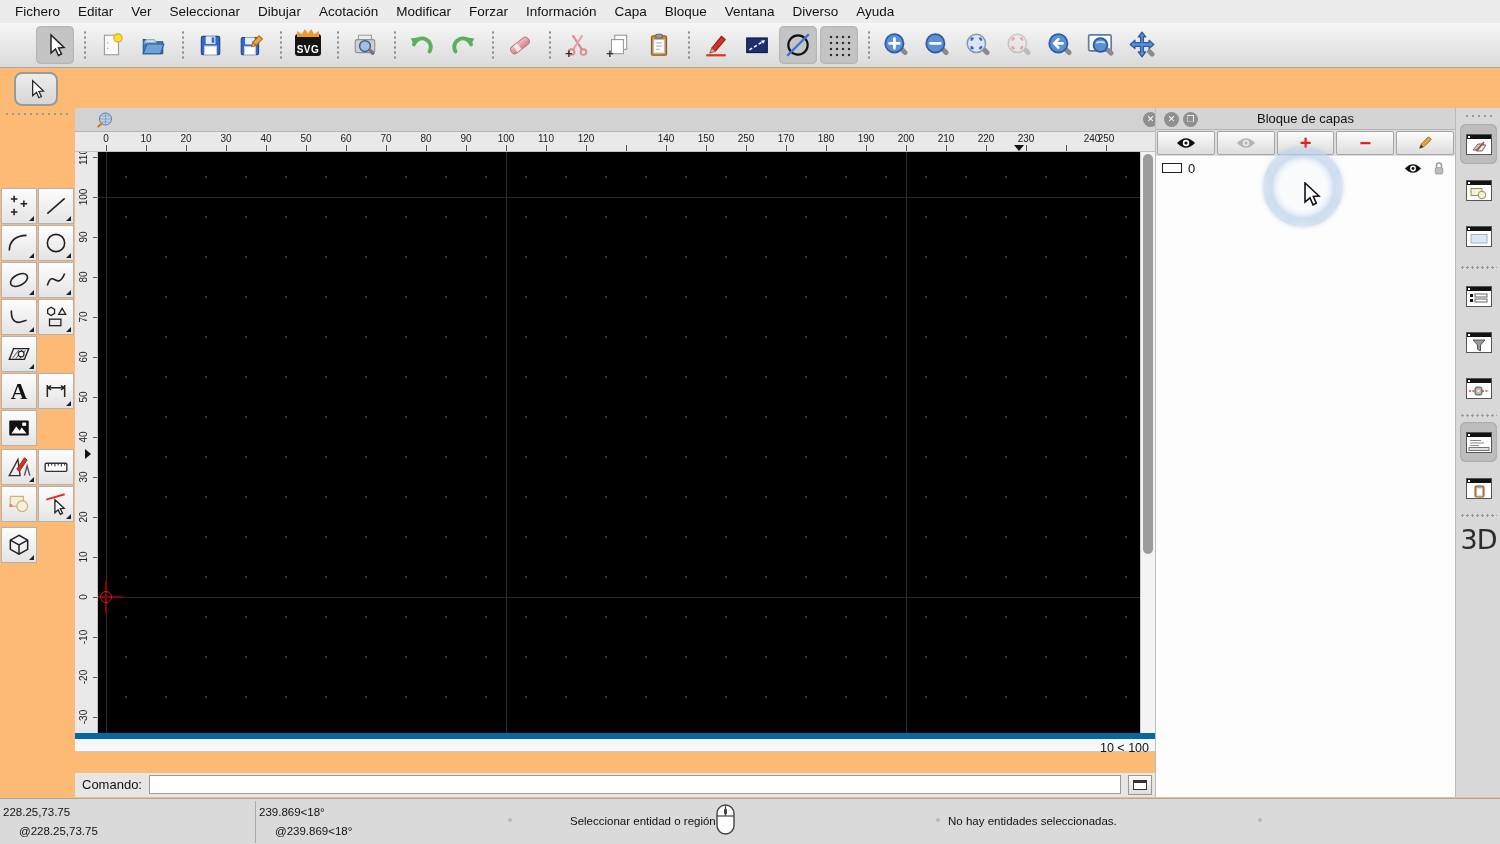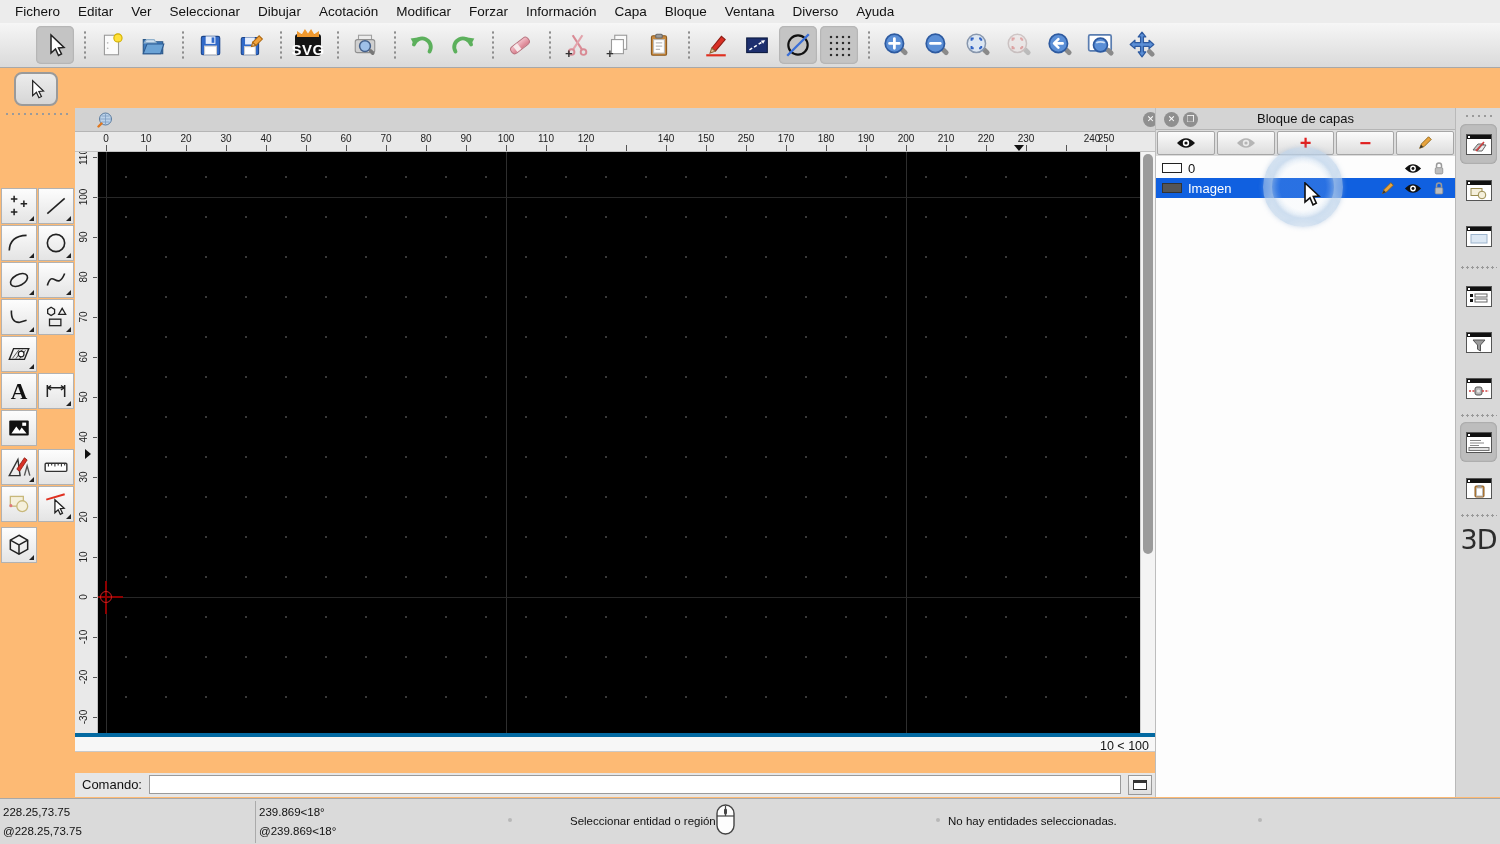--- a/index.html
+++ b/index.html
@@ -19,21 +19,21 @@
   .tb{width:38px;height:38px;border-radius:5px;display:flex;align-items:center;justify-content:center;
       margin-right:3px;flex:0 0 auto;}
   .tb.pressed{background:#c4c4c4;box-shadow:inset 0 0 2px rgba(0,0,0,.25);}
   .tb.disabled{opacity:.45;}
   .vsep{width:2px;height:30px;margin:0 7px;flex:0 0 auto;
         background-image:radial-gradient(circle,#8d8d8d 1px,transparent 1.3px);background-size:2px 5px;}
   .svgbadge{position:relative;width:26px;height:22px;background:#151515;border-radius:3px;
             display:flex;align-items:flex-end;justify-content:center;}
   .svgbadge .crown{position:absolute;top:-5px;left:2px;width:22px;height:8px;background:#f0992e;
             clip-path:polygon(0 100%,0 25%,22% 65%,36% 0,50% 55%,64% 0,78% 65%,100% 25%,100% 100%);}
-  .svgtxt{color:#fff;font-size:15px;font-weight:bold;line-height:13px;letter-spacing:.5px;}
+  .svgtxt{color:#fff;font-size:10px;font-weight:bold;line-height:13px;letter-spacing:.5px;}
   .gridicon{width:24px;height:24px;background-image:radial-gradient(circle,#2e2e2e 1.4px,transparent 1.6px);
             background-size:6px 6px;background-position:1px 1px;}
   .eraserbody{width:22px;height:9px;border-radius:4px;background:linear-gradient(#f2bcc6,#d9808e);
               border:1px solid #b8707c;transform:rotate(-38deg);position:relative;}
   .eraserbody:after{content:"";position:absolute;left:4px;top:0;width:5px;height:7px;background:#f6e9ea;}
 
   
   .sidebar{position:absolute;left:0;top:68px;width:75px;height:729px;}
   .arrowbtn{position:absolute;left:14px;top:4px;width:44px;height:34px;border:2px solid #9a9a9a;
             border-radius:8px;background:linear-gradient(#ececec,#d6d6d6);
@@ -72,21 +72,21 @@
   .gline-v{position:absolute;top:0;width:1px;height:100%;background:#2e2e2e;}
   .gline-h{position:absolute;left:0;height:1px;width:100%;background:#272727;}
   .origin-v{position:absolute;left:7px;top:429px;width:2px;height:33px;background:#8e0000;}
   .origin-h{position:absolute;left:-8px;top:444px;width:33px;height:2px;background:#8e0000;}
   .origin-c{position:absolute;left:2px;top:439px;width:12px;height:12px;border:1.5px solid #cf1f1f;
             border-radius:50%;}
   .vscroll{position:absolute;left:1140px;top:152px;width:15px;height:581px;background:#f4f4f4;
            border-left:1px solid #cfcfcf;}
   .vscroll .thumb{position:absolute;left:2px;top:2px;width:10px;height:400px;background:#9b9b9b;border-radius:5px;}
   .hscroll{position:absolute;left:75px;top:733px;width:1080px;height:19px;background:#f7f7f7;
-           border-top:4px solid #0369a1;border-bottom:1px solid #c9c9c9;}
+           border-top:6px solid #0369a1;border-bottom:1px solid #c9c9c9;}
   .gridinfo{position:absolute;right:6px;top:0;line-height:18px;font-size:12.5px;color:#111;}
   .cmdhist{position:absolute;left:75px;top:752px;width:1080px;height:21px;background:#fff;
            border-bottom:1px solid #bbb;font-size:13px;overflow:hidden;}
   .histline{padding-left:8px;line-height:20px;color:var(--cmdblue,#2222cc);}
   .histline .lab{font-style:italic;}
   .histthumb{position:absolute;right:2px;top:2px;width:9px;height:16px;background:#a8a8a8;border-radius:4px;}
   .cmdrow{position:absolute;left:75px;top:773px;width:1080px;height:24px;background:#e6e6e6;}
   .cmdrow .lab{position:absolute;left:7px;top:4px;font-size:13px;color:#111;}
   .cmdinput{position:absolute;left:74px;top:2px;width:972px;height:19px;border:1px solid #9a9a9a;
             background:#fff;font-size:13px;padding:0 4px;outline:none;}
@@ -132,21 +132,21 @@
   .wicon{position:relative;width:26px;height:21px;background:#fff;border:1px solid #555;}
   .wicon .tb2{position:absolute;left:0;top:0;width:100%;height:4px;background:#111;}
   .wicon .tb2:after{content:"";position:absolute;left:1.5px;top:1px;width:2px;height:2px;background:#fff;}
   .threed{position:absolute;left:4px;width:37px;text-align:center;font-size:27px;font-weight:400;
           color:#2c2c2c;font-family:"DejaVu Sans","Liberation Sans",sans-serif;letter-spacing:-1px;}
 
   
   .statusbar{position:absolute;left:0;top:798px;width:1500px;height:46px;background:#dadada;
              border-top:1px solid #a8a8a8;font-size:11.5px;color:#111;}
   .st-line1{position:absolute;top:7px;}
-  .st-line2{position:absolute;top:26px;}
+  .st-line2{position:absolute;top:26px;margin-left:16px;}
   .st-div{position:absolute;left:255px;top:2px;width:1px;height:42px;background:#aaa;}
   .st-dot{position:absolute;top:19px;width:4px;height:4px;border-radius:50%;background:#b8b8b8;}
   .st-mid{position:absolute;top:16px;}
 
   svg{display:block;}
 </style>
 </head>
 <body>
 
 <div class="app" style="--sel: #1060e0; --canvas: #000000; --cmdblue: #2222cc;">
@@ -621,44 +621,20 @@
               <circle cx="10" cy="6" r="1.6" fill="#111"></circle>
             </svg>
           </span>
           <span class="rowicon">
             <svg width="12" height="15" viewBox="0 0 14 18">
               <path d="M4 8 V5.5 a3 3 0 0 1 6 0 V8" fill="none" stroke="#9a9a9a" stroke-width="1.8"></path>
               <rect x="2.5" y="8" width="9" height="7.5" rx="1.5" fill="#bdbdbd" stroke="#8f8f8f"></rect>
             </svg>
           </span>
         </div>
-        <div class="layer-row selected">
-          <span class="swatch dark"></span>
-          <span class="lname">Imagen</span>
-          <span class="spacer"></span>
-          <span class="rowicon">
-            <svg width="15" height="15" viewBox="0 0 18 18">
-              <path d="M3 15 L5 10 L13 2 L16 5 L8 13 Z" fill="#e8a33c" stroke="#8a6010"></path>
-              <path d="M3 15 l1.6-4 2.4 2.4 Z" fill="#333"></path>
-            </svg>
-          </span>
-          <span class="rowicon">
-            <svg width="18" height="11" viewBox="0 0 20 12">
-              <path d="M1 6 Q10 -3.5 19 6 Q10 15.5 1 6 Z" fill="#111"></path>
-              <circle cx="10" cy="6" r="3.2" fill="#fff"></circle>
-              <circle cx="10" cy="6" r="1.6" fill="#111"></circle>
-            </svg>
-          </span>
-          <span class="rowicon">
-            <svg width="12" height="15" viewBox="0 0 14 18">
-              <path d="M4 8 V5.5 a3 3 0 0 1 6 0 V8" fill="none" stroke="#9a9a9a" stroke-width="1.8"></path>
-              <rect x="2.5" y="8" width="9" height="7.5" rx="1.5" fill="#bdbdbd" stroke="#8f8f8f"></rect>
-            </svg>
-          </span>
-        </div>
       </div>
   </div>
 
   <div class="clickring"></div>
   <svg class="cursor" width="20" height="27" viewBox="0 0 20 27">
       <path d="M2 1 L2 20 L7 15.8 L10 22.8 L13.3 21.2 L10.3 14.5 L16 14 Z" fill="#fff" stroke="#111" stroke-width="1.6"></path>
     </svg>
 
   <div class="edgestrip">
     <div class="ehandle"></div>

